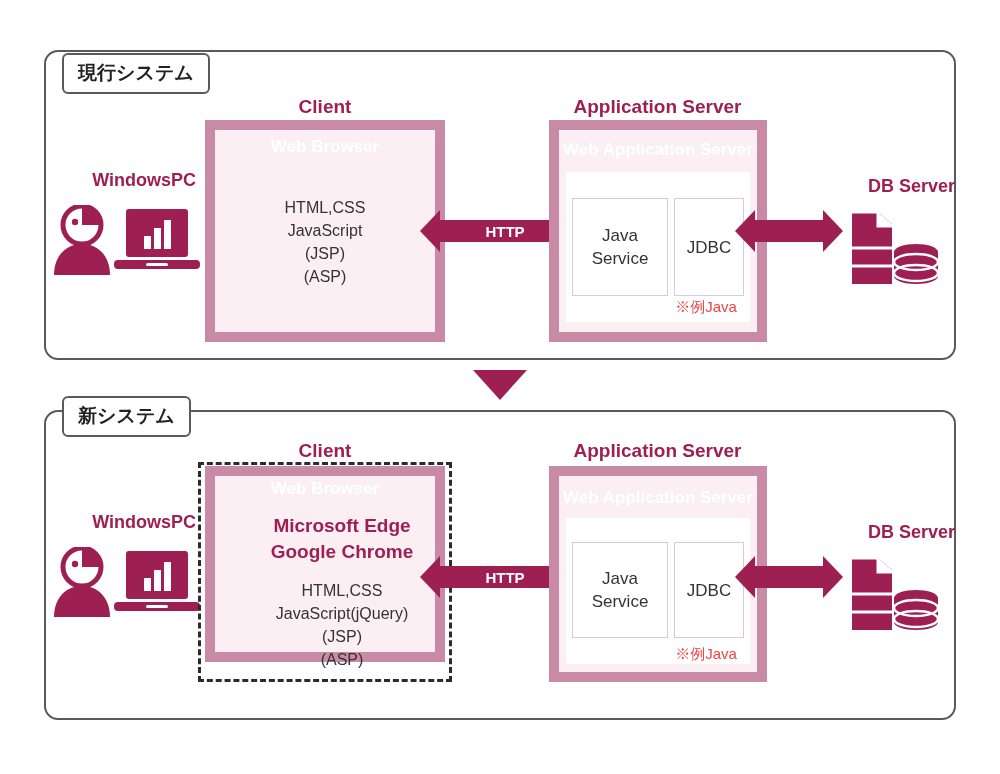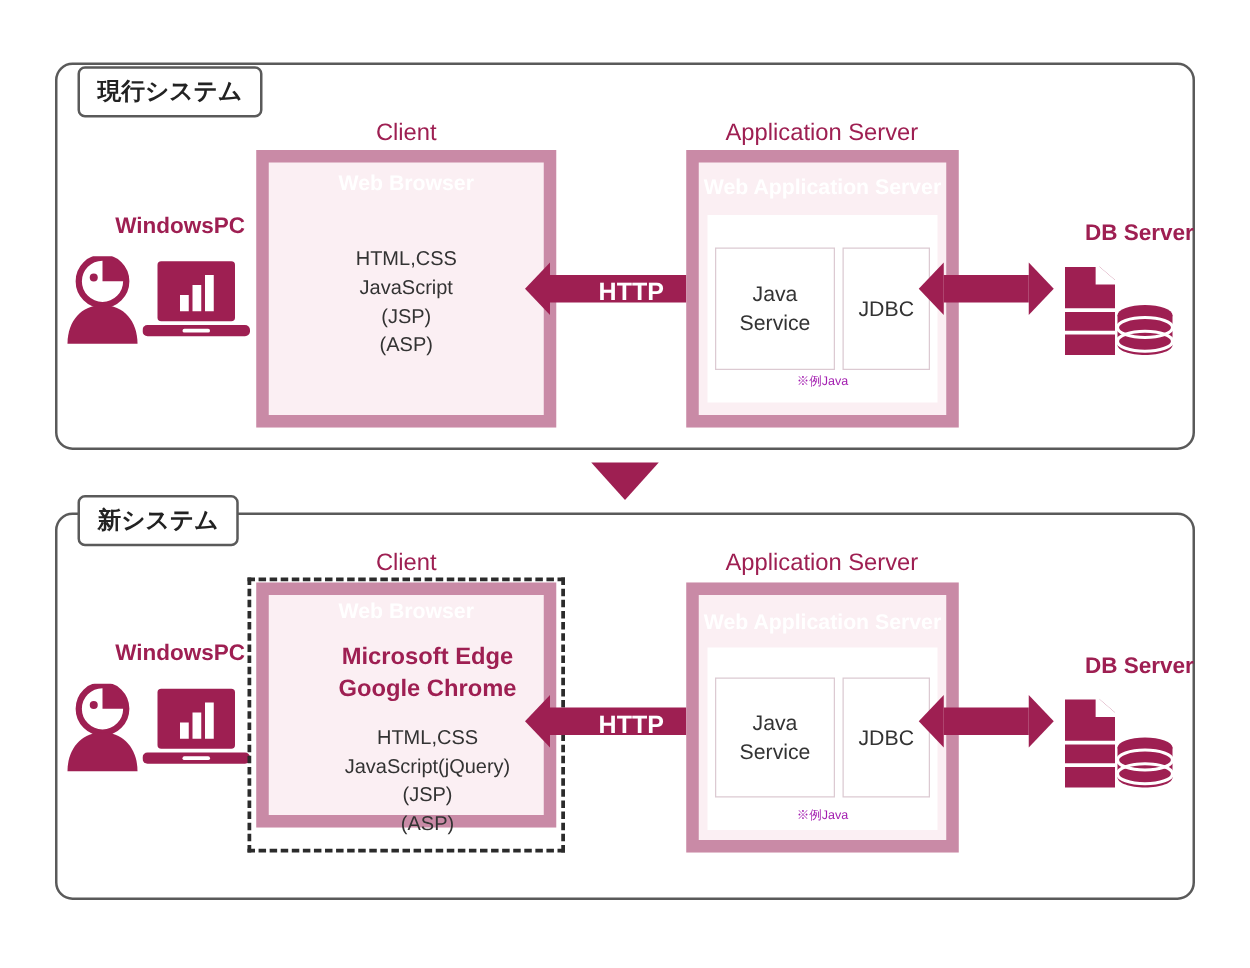--- a/index.html
+++ b/index.html
@@ -37,21 +37,21 @@
     padding: 5px 14px 6px 14px;
     box-sizing: border-box;
     white-space: nowrap;
   }
   #tag-current { left: 62px; top: 53px; }
   #tag-new     { left: 62px; top: 396px; }
 
   .section-title {
     position: absolute;
     color: #9e1f52;
-    font-weight: normal;
+    font-weight: bold;
     font-size: 19px;
     white-space: nowrap;
     text-align: center;
   }
 
   .label-dark {
     position: absolute;
     color: #9e1f52;
     font-weight: bold;
     font-size: 18px;
@@ -119,45 +119,46 @@
     display: flex;
     align-items: center;
     justify-content: center;
     text-align: center;
     font-size: 17px;
     color: #333333;
     line-height: 23px;
   }
   .note-java {
     position: absolute;
-    font-size: 10px;
-    color: #a21caf;
-    text-align: center;
-    white-space: nowrap;
+    font-size: 15px;
+    color: #ef4444;
+    text-align: center;
+    white-space: nowrap;
+    padding-left: 48px;
   }
 
   
   .arrow-h {
     position: absolute;
     height: 22px;
     background: #9e1f52;
   }
   .arrow-head {
     position: absolute;
     width: 0; height: 0;
     border-top: 21px solid transparent;
     border-bottom: 21px solid transparent;
   }
   .arrow-head.left  { border-right: 20px solid #9e1f52; }
   .arrow-head.right { border-left: 20px solid #9e1f52; }
 
   .http-label {
     position: absolute;
     color: #ffffff;
-    font-size: 20px;
+    font-size: 15px;
     font-weight: bold;
     text-align: center;
     white-space: nowrap;
   }
 
   .down-arrow {
     position: absolute;
     width: 0; height: 0;
     border-left: 27px solid transparent;
     border-right: 27px solid transparent;

